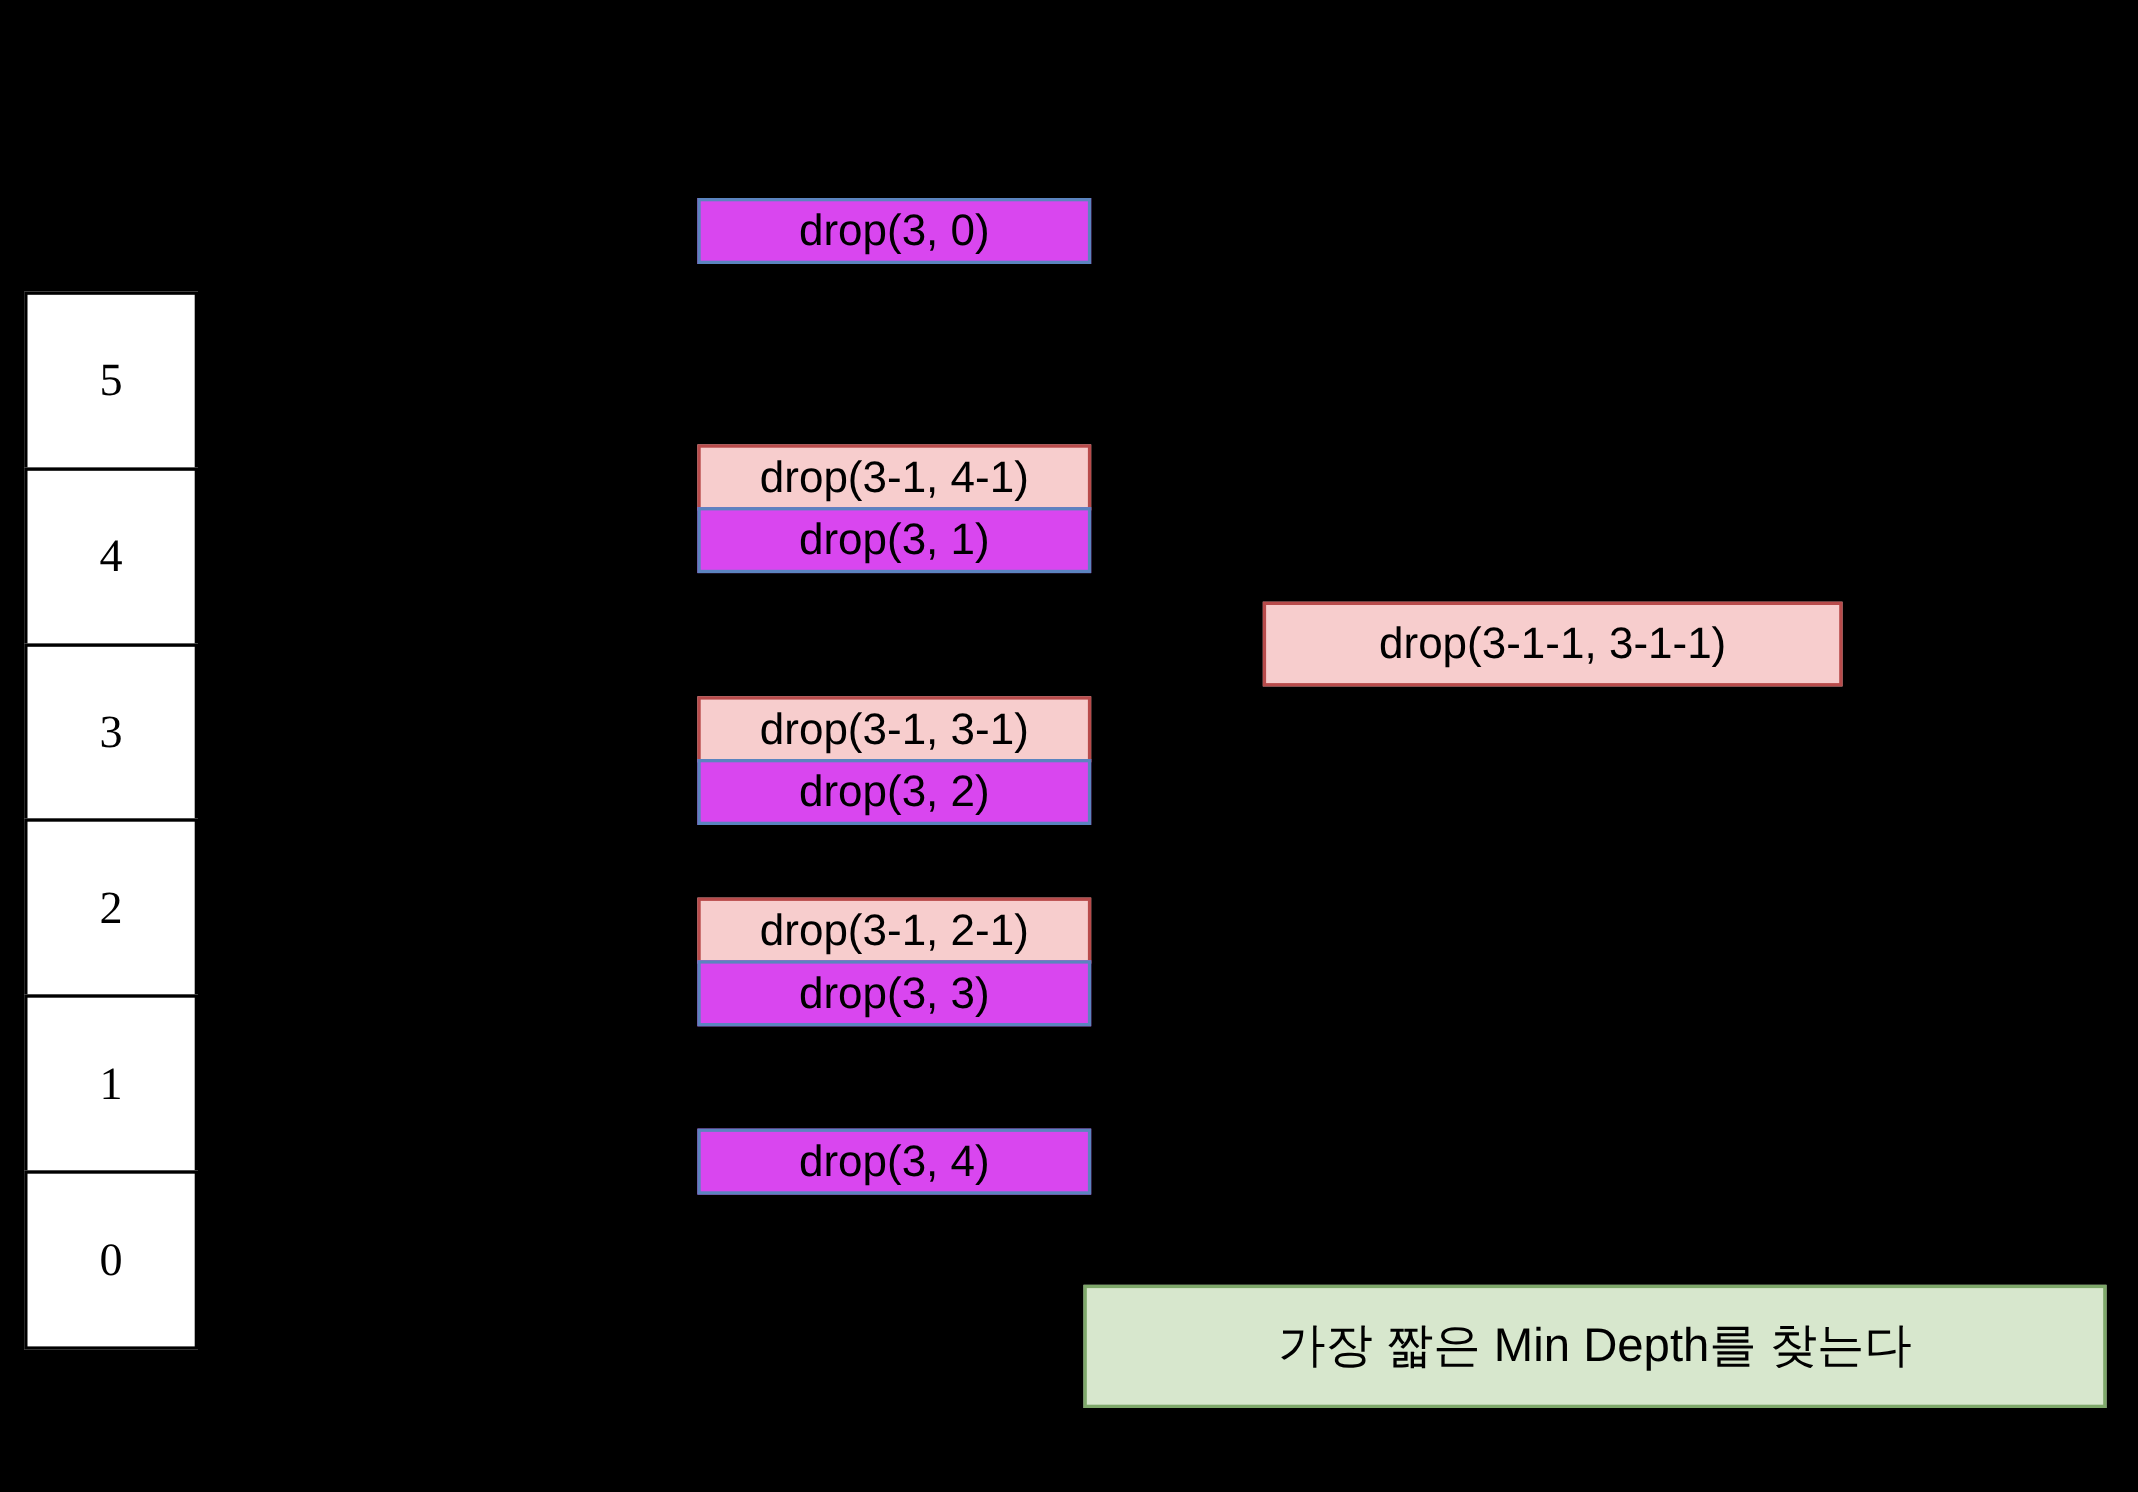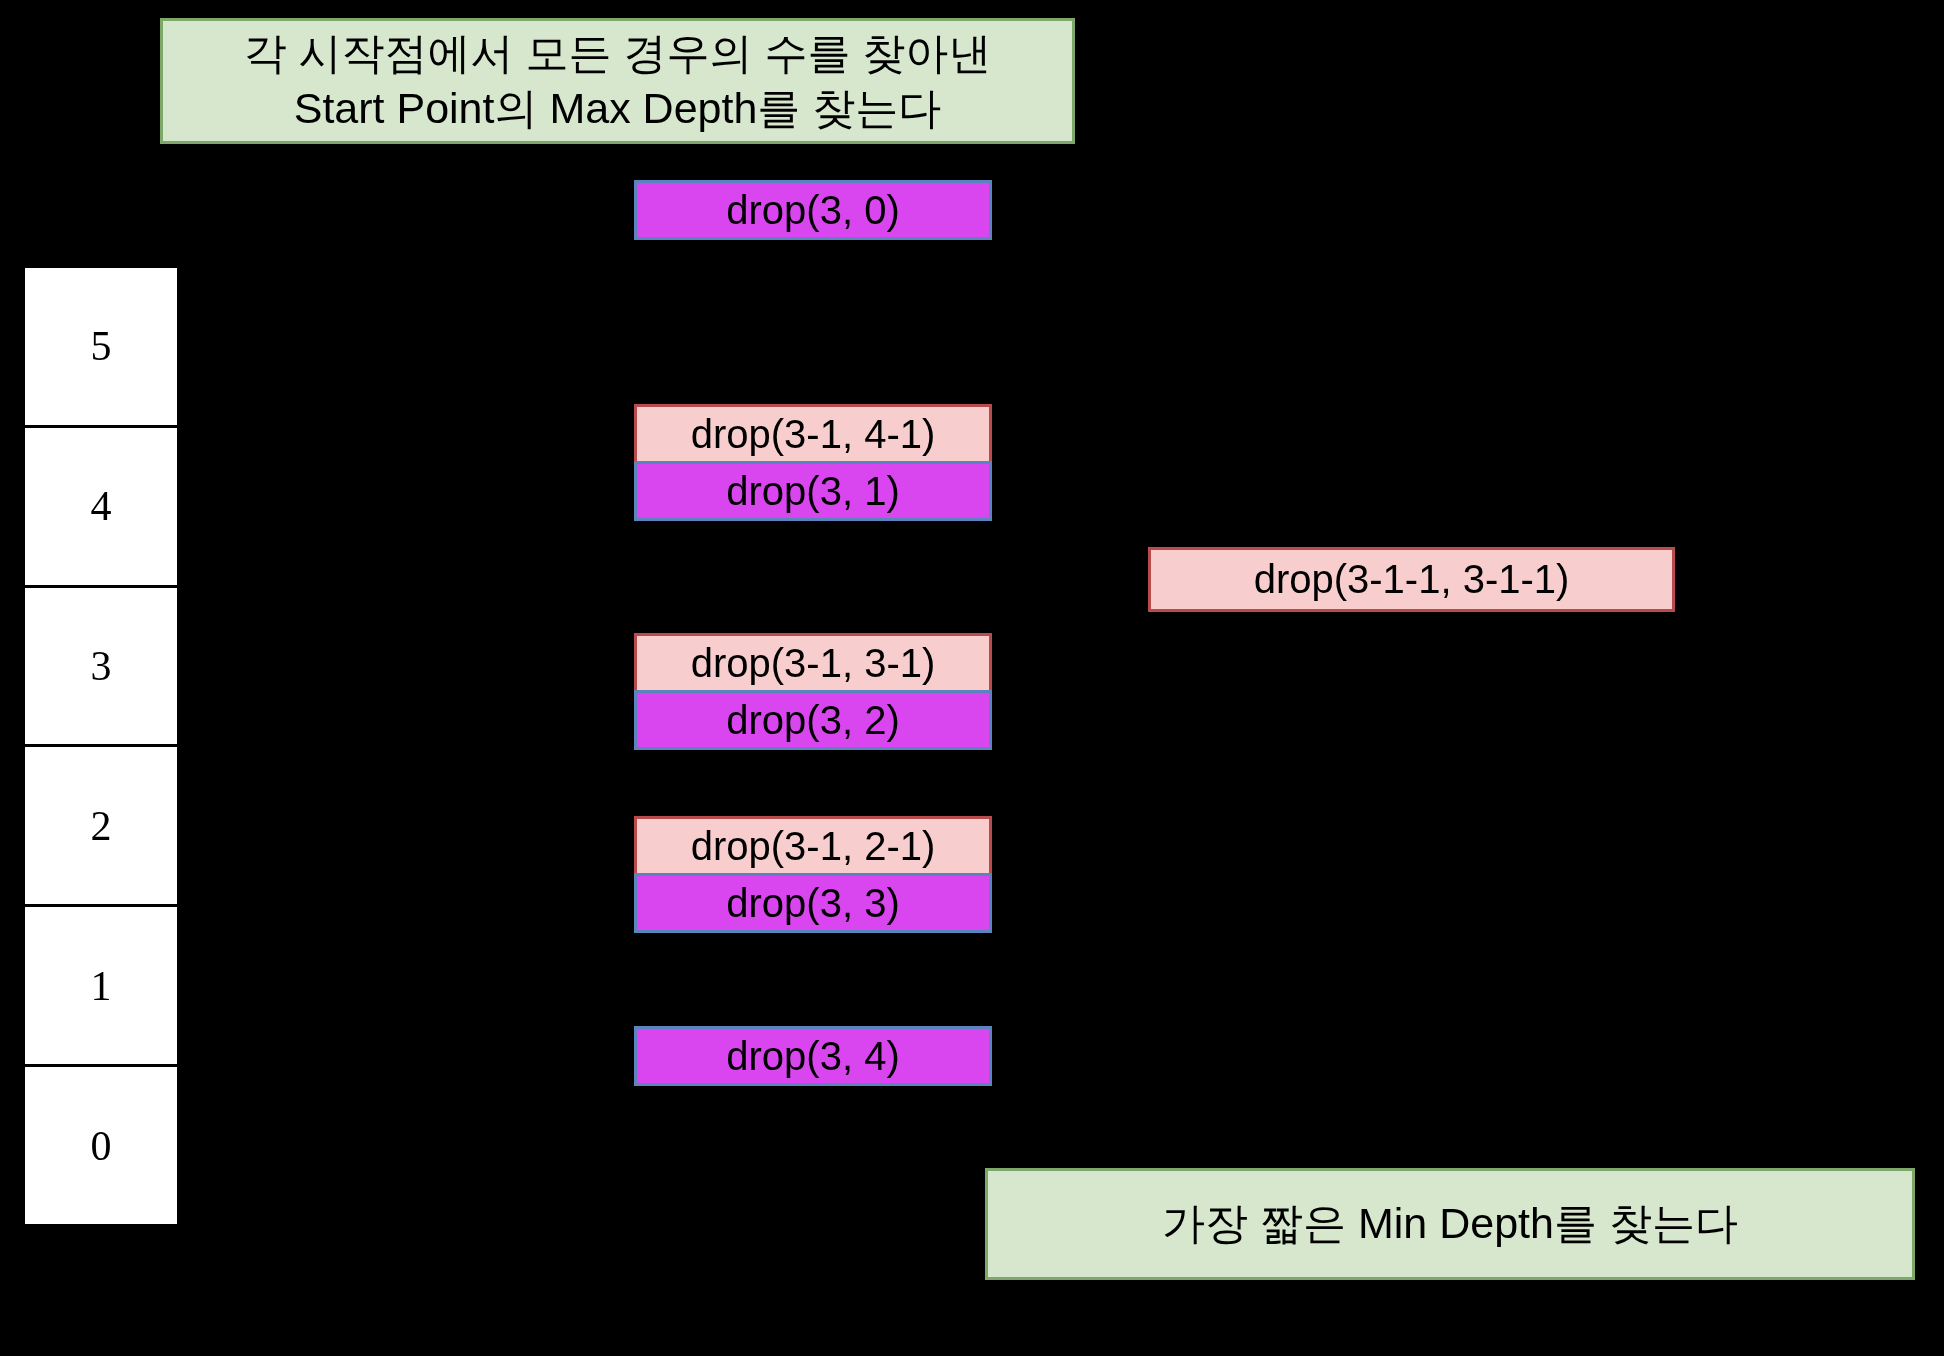--- a/index.html
+++ b/index.html
@@ -102,31 +102,27 @@
     border: 3px solid #5b84bf;
   }
   .call-box.blue.under-red {
     margin-top: -3px;
   }
 
   
   #col-mid .call-box { width: 358px; height: 60px; font-size: 40px; }
 
   
-  #col-right .call-box { width: 527px; height: 65px; font-size: 40px; }
+  #col-right .call-box { width: 527px; height: 77px; font-size: 40px; }
 </style>
 </head>
 <body>
 
 <div id="canvas">
 
-  <div id="note-top" class="note-box">
-    <span class="note-line">각 시작점에서 모든 경우의 수를 찾아낸</span>
-    <span class="note-line">Start Point의 Max Depth를 찾는다</span>
-  </div>
 
   <div id="floor-ladder">
     <div class="floor-cell">5</div>
     <div class="floor-cell">4</div>
     <div class="floor-cell">3</div>
     <div class="floor-cell">2</div>
     <div class="floor-cell">1</div>
     <div class="floor-cell">0</div>
   </div>
 

